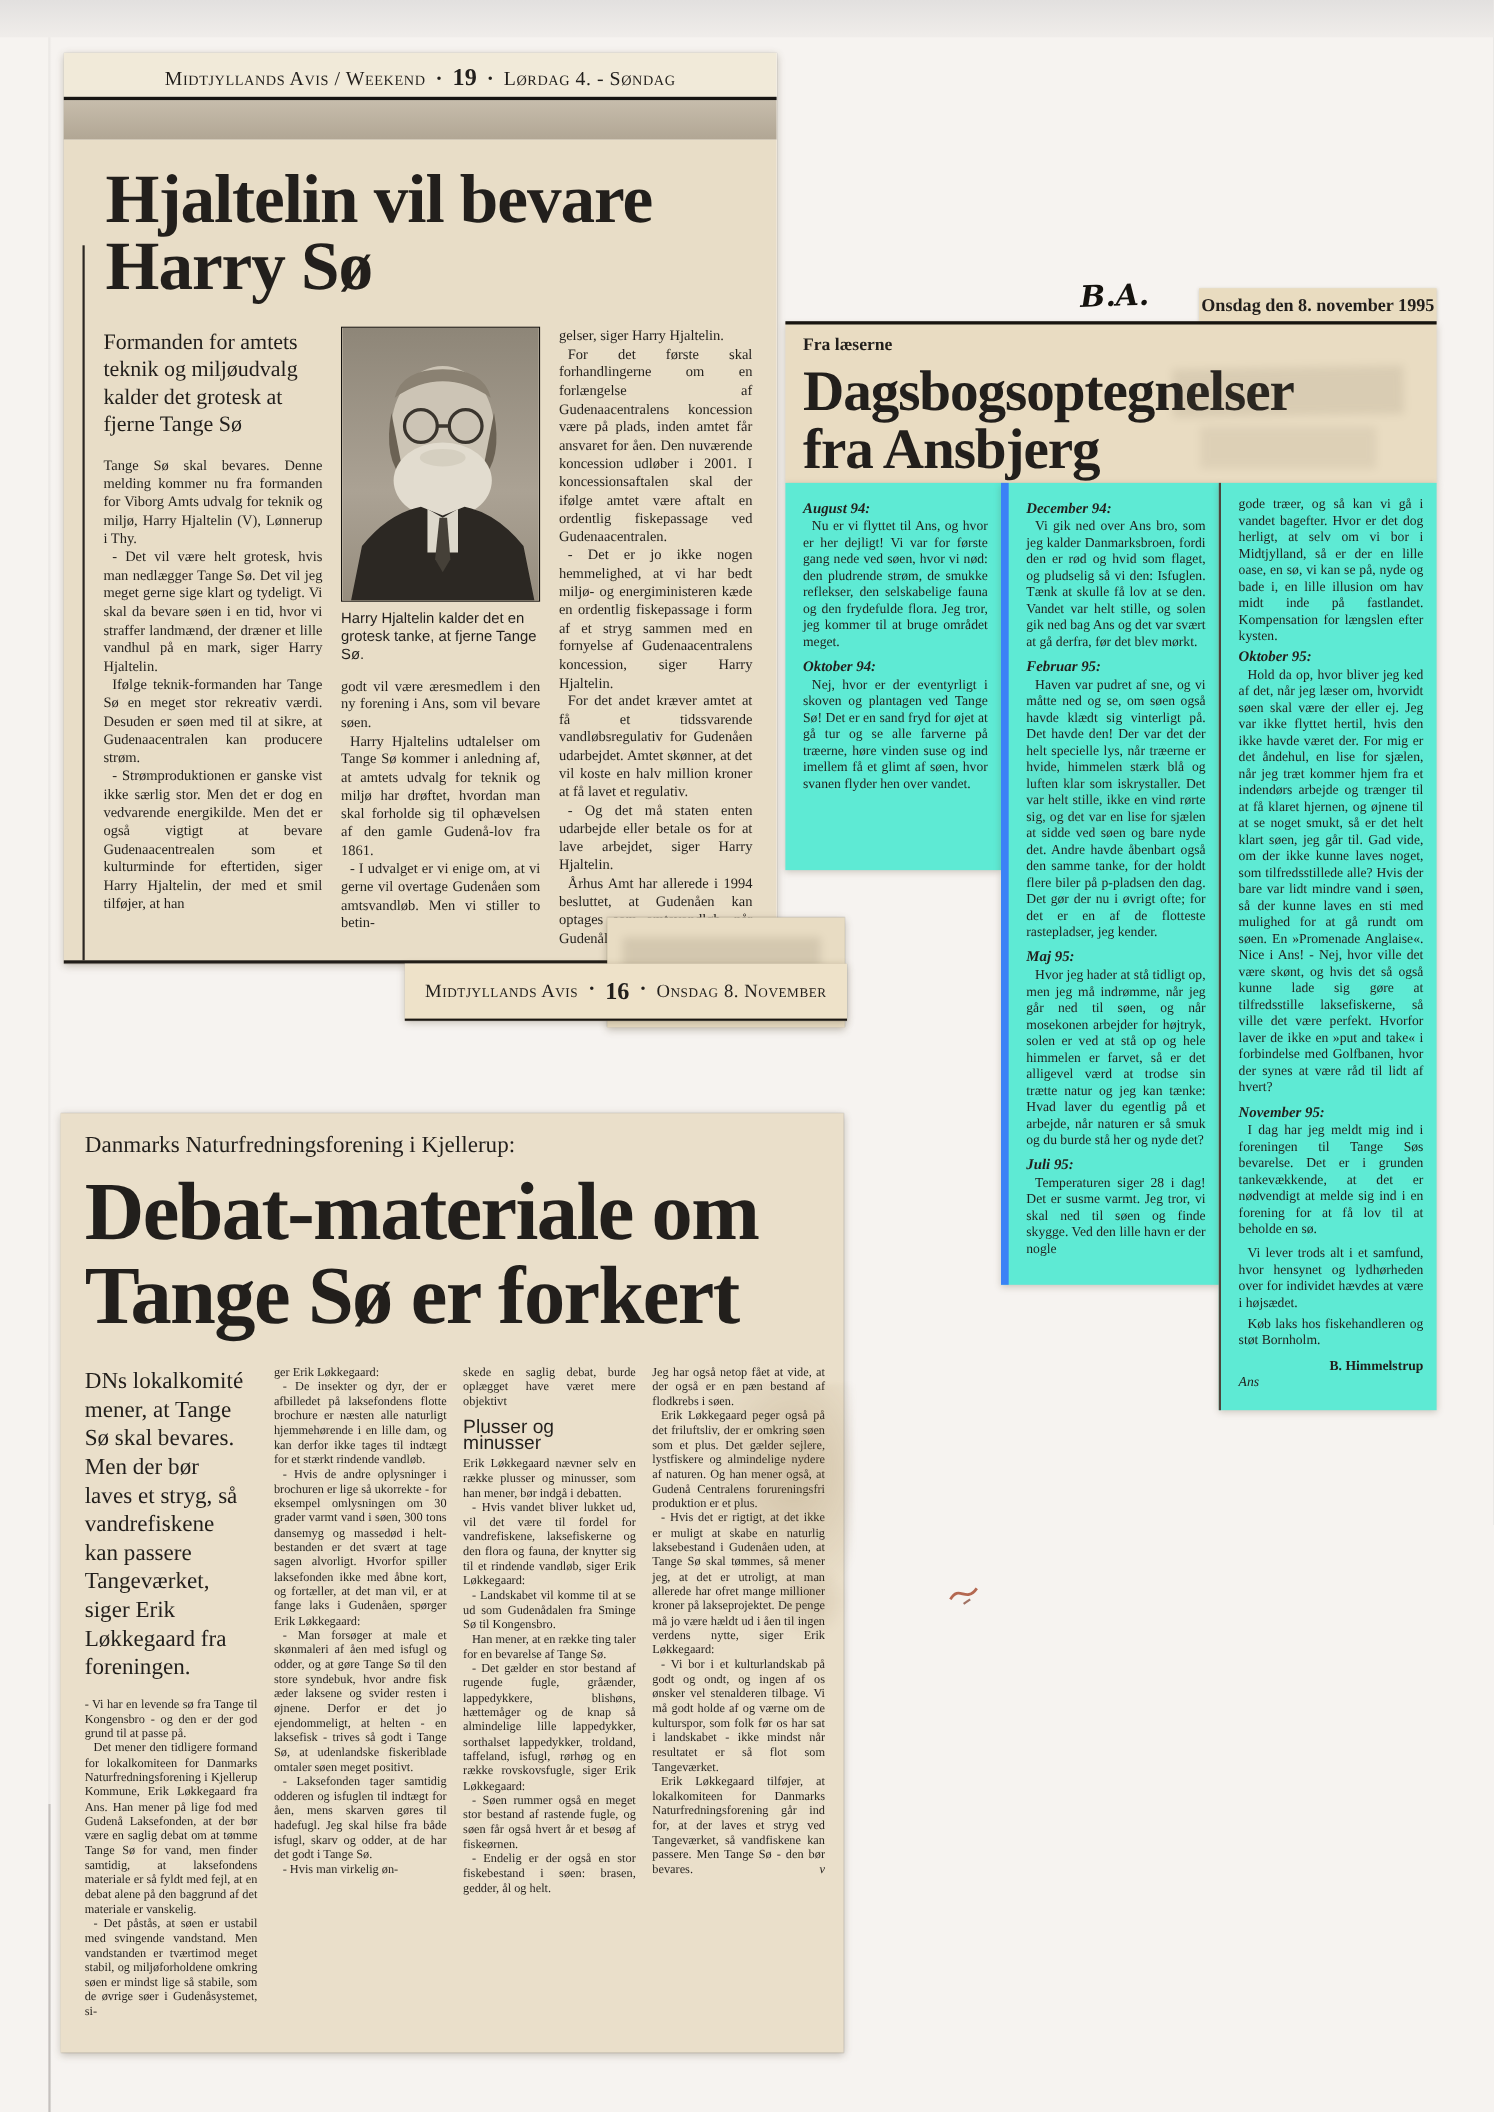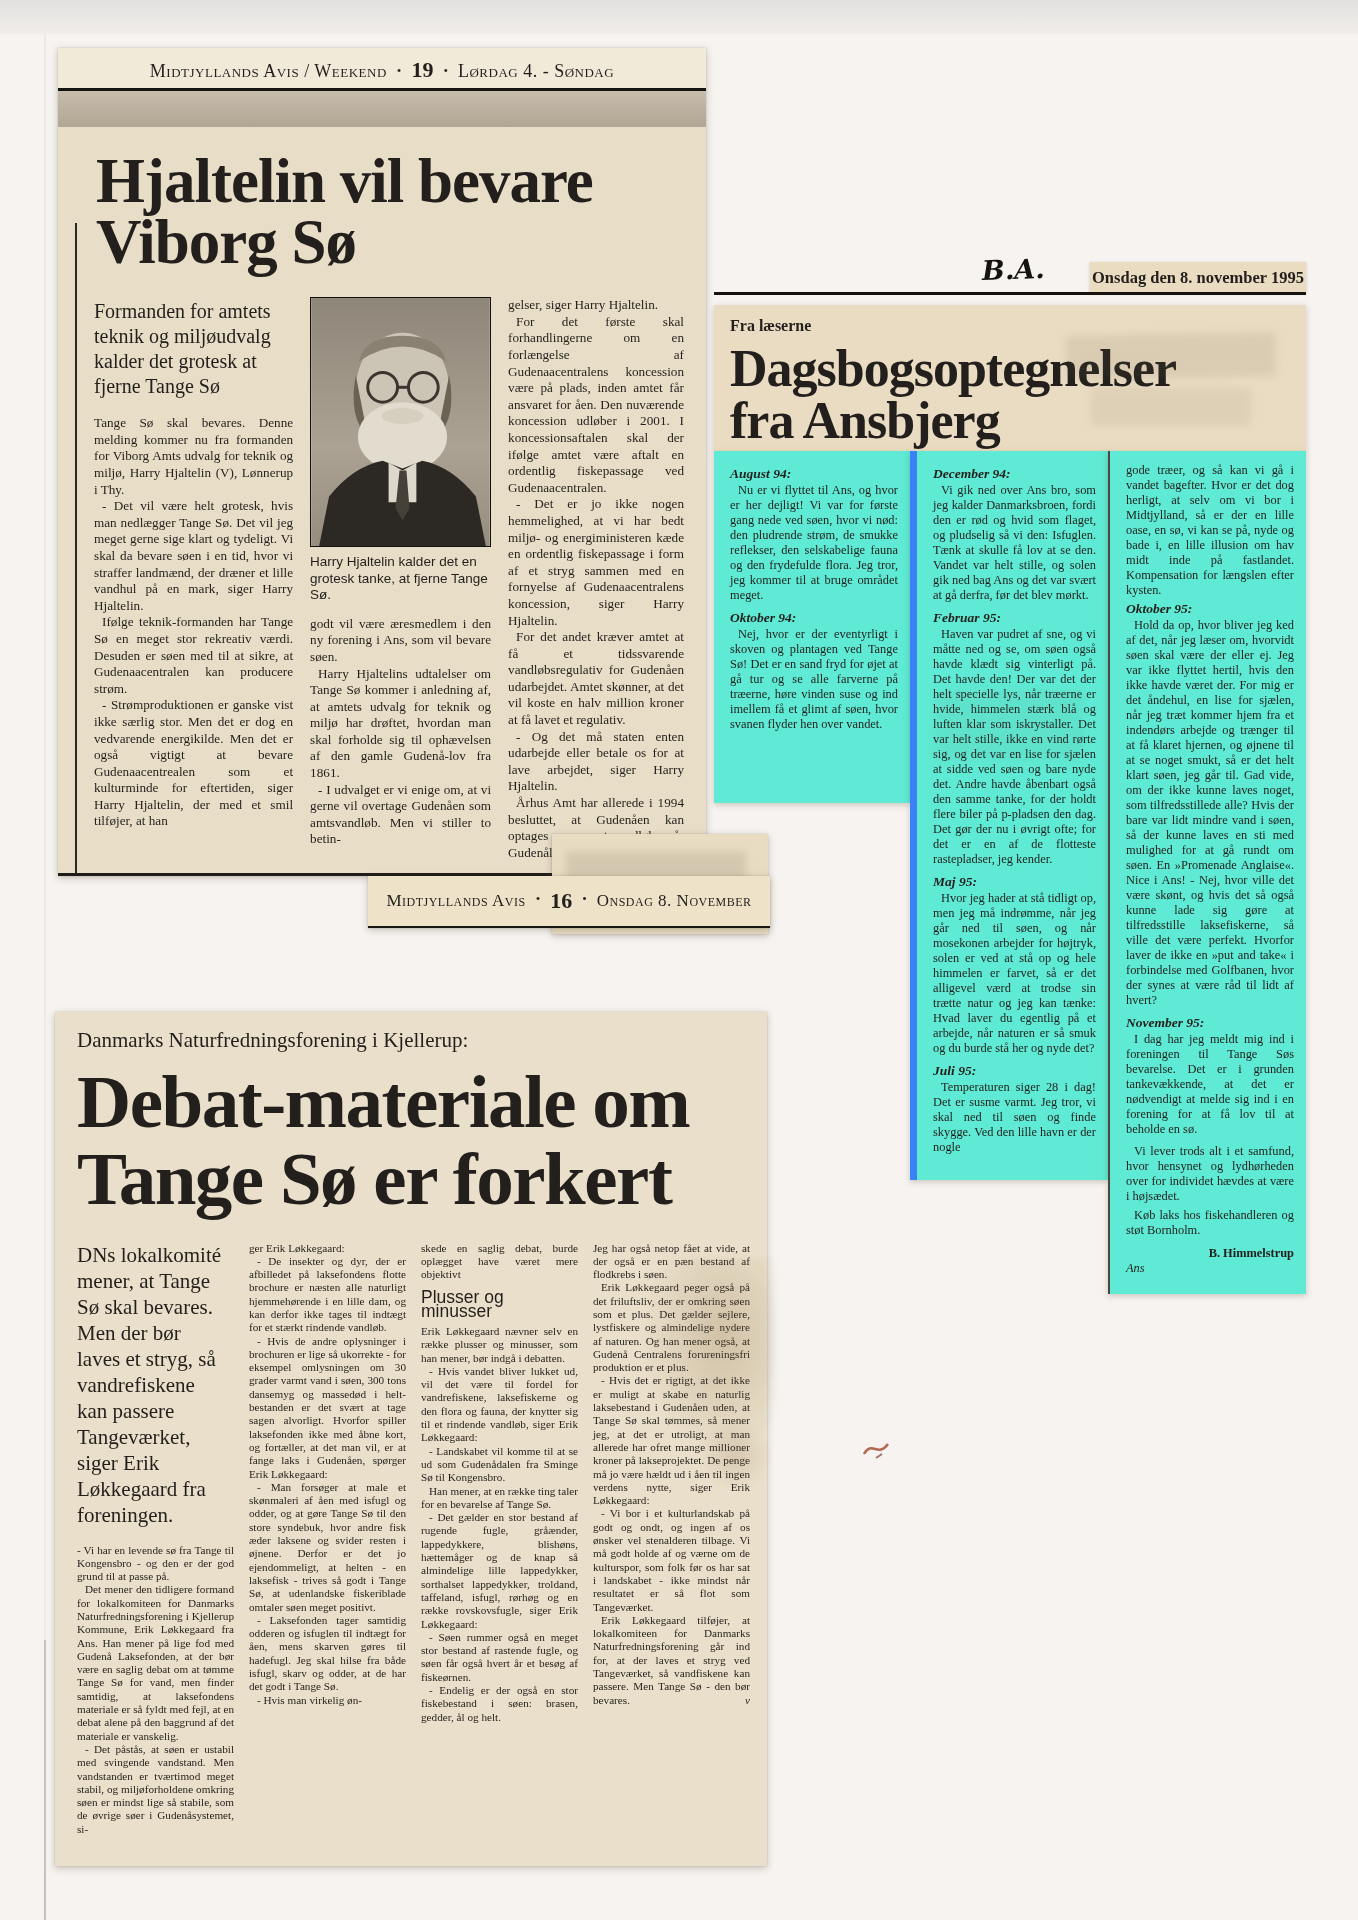--- a/index.html
+++ b/index.html
@@ -38,21 +38,21 @@
   .byline{text-align:right;font-size:13.2px;margin-top:-16.6px;}
 
   
   #clip2{position:absolute;left:714px;top:260px;width:592px;}
   .ba-note{position:absolute;left:268px;top:-6px;font-family:"DejaVu Serif",serif;font-style:italic;
            font-weight:700;font-size:27px;transform:rotate(-2deg);color:#15130f;}
   .date-tab{position:absolute;right:0;top:2px;width:216px;height:30px;background:#e9dcc0;
             font-weight:700;font-size:16.5px;text-align:center;line-height:31px;
             box-shadow:0 1px 3px rgba(80,65,40,.25);}
   .c2-top-rule{position:absolute;top:32px;left:0;right:0;height:3px;background:#17140f;}
-  .c2-paper{margin-top:45px;background:#e9dcc2;padding:12px 14px 2px 16px;
+  .c2-paper{margin-top:33px;background:#e9dcc2;padding:12px 14px 2px 16px;
             box-shadow:0 2px 6px rgba(80,65,40,.25);}
   .c2-kicker{font-weight:700;font-size:16px;}
   .c2-headline{font-size:52px;line-height:1.0;font-weight:700;letter-spacing:-1px;
                margin:8px 0 2px;max-width:520px;}
   .c2-cols{display:flex;align-items:flex-start;}
   .c2col{box-sizing:border-box;background:#5eead4;padding:12px 12px 18px 16px;
          font-size:12.4px;line-height:15px;box-shadow:0 2px 6px rgba(80,65,40,.25);}
   .c2col1{width:196px;min-height:352px;}
   .c2col2{width:198px;border-left:7px solid #3b82f6;}
   .c2col3{width:198px;border-left:2px solid #4c463c;}
@@ -102,21 +102,21 @@
     <div class="c1-head">
       <span class="mast">Midtjyllands Avis / Weekend</span>
       <span class="bullet">•</span>
       <span class="mast-num">19</span>
       <span class="bullet">•</span>
       <span class="mast">Lørdag 4. - Søndag</span>
     </div>
     <div class="c1-band"></div>
     <div class="c1-body">
       <div class="c1-vrule"></div>
-      <h1 class="c1-headline">Hjaltelin vil bevare Viborg Sø</h1>
+      <h1 class="c1-headline">Hjaltelin vil bevare Harry Sø</h1>
       <div class="c1-cols">
         <div class="c1col1">
           <div class="standfirst">Formanden for amtets teknik og miljøudvalg kalder det grotesk at fjerne Tange Sø</div>
           <div class="np">
               <p>Tange Sø skal bevares. Denne melding kommer nu fra formanden for Viborg Amts udvalg for teknik og miljø, Harry Hjaltelin (V), Lønnerup i Thy.</p>
               <p>- Det vil være helt grotesk, hvis man nedlægger Tange Sø. Det vil jeg meget gerne sige klart og tydeligt. Vi skal da bevare søen i en tid, hvor vi straffer landmænd, der dræner et lille vandhul på en mark, siger Harry Hjaltelin.</p>
               <p>Ifølge teknik-formanden har Tange Sø en meget stor rekreativ værdi. Desuden er søen med til at sikre, at Gudenaacentralen kan producere strøm.</p>
               <p>- Strømproduktionen er ganske vist ikke særlig stor. Men det er dog en vedvarende energikilde. Men det er også vigtigt at bevare Gudenaacentrealen som et kulturminde for eftertiden, siger Harry Hjaltelin, der med et smil tilføjer, at han</p>
             </div>
         </div>

